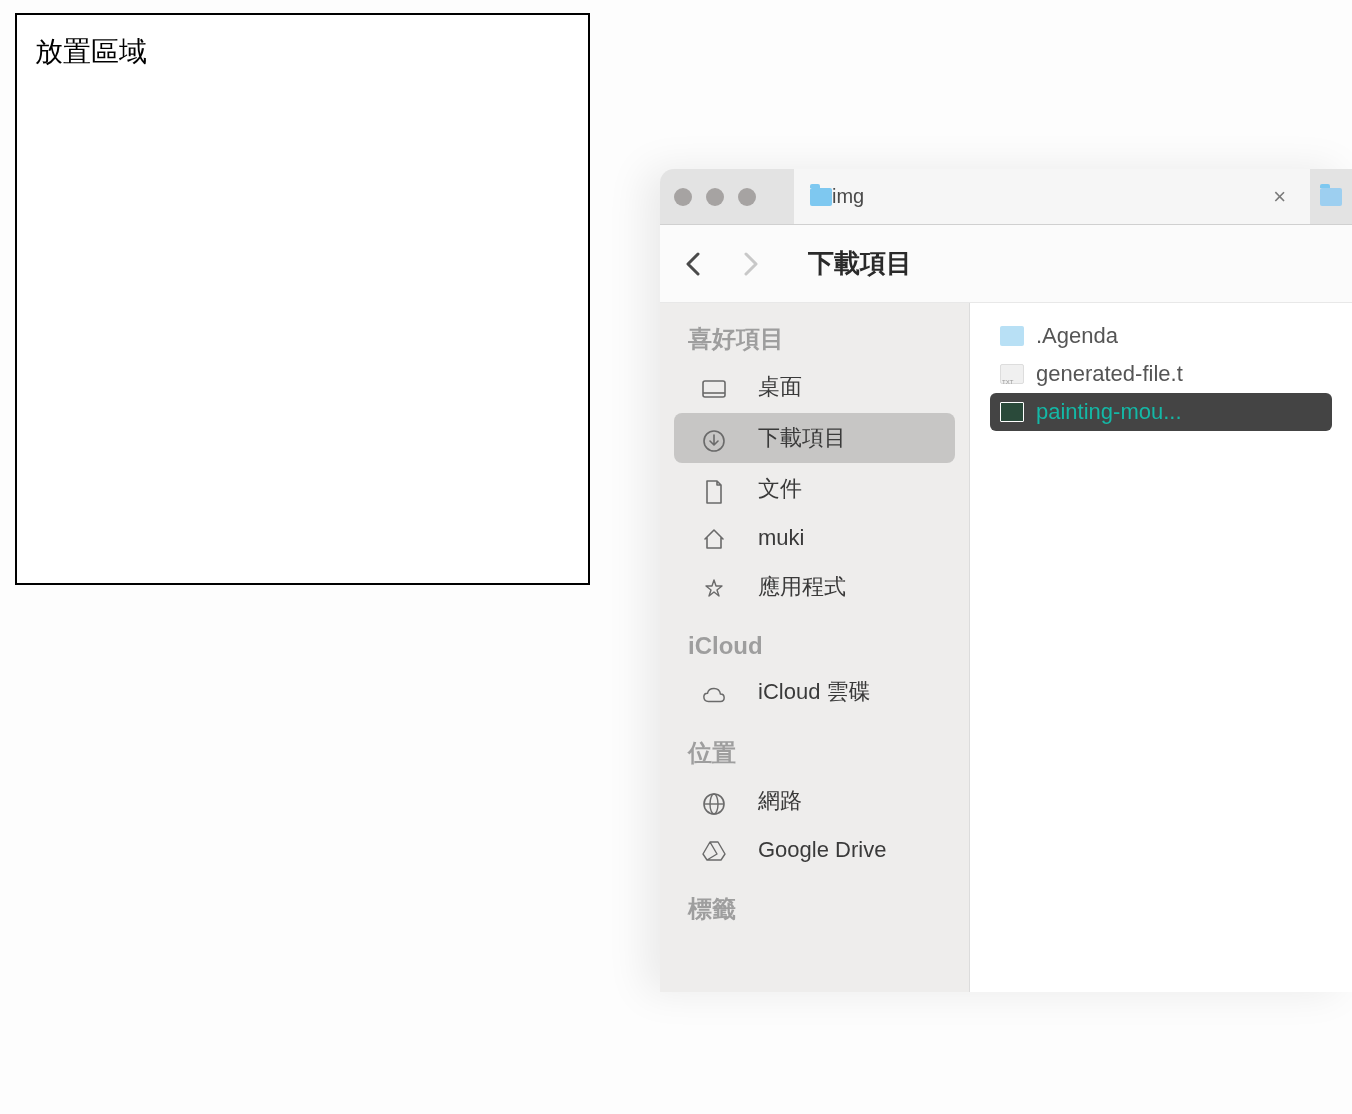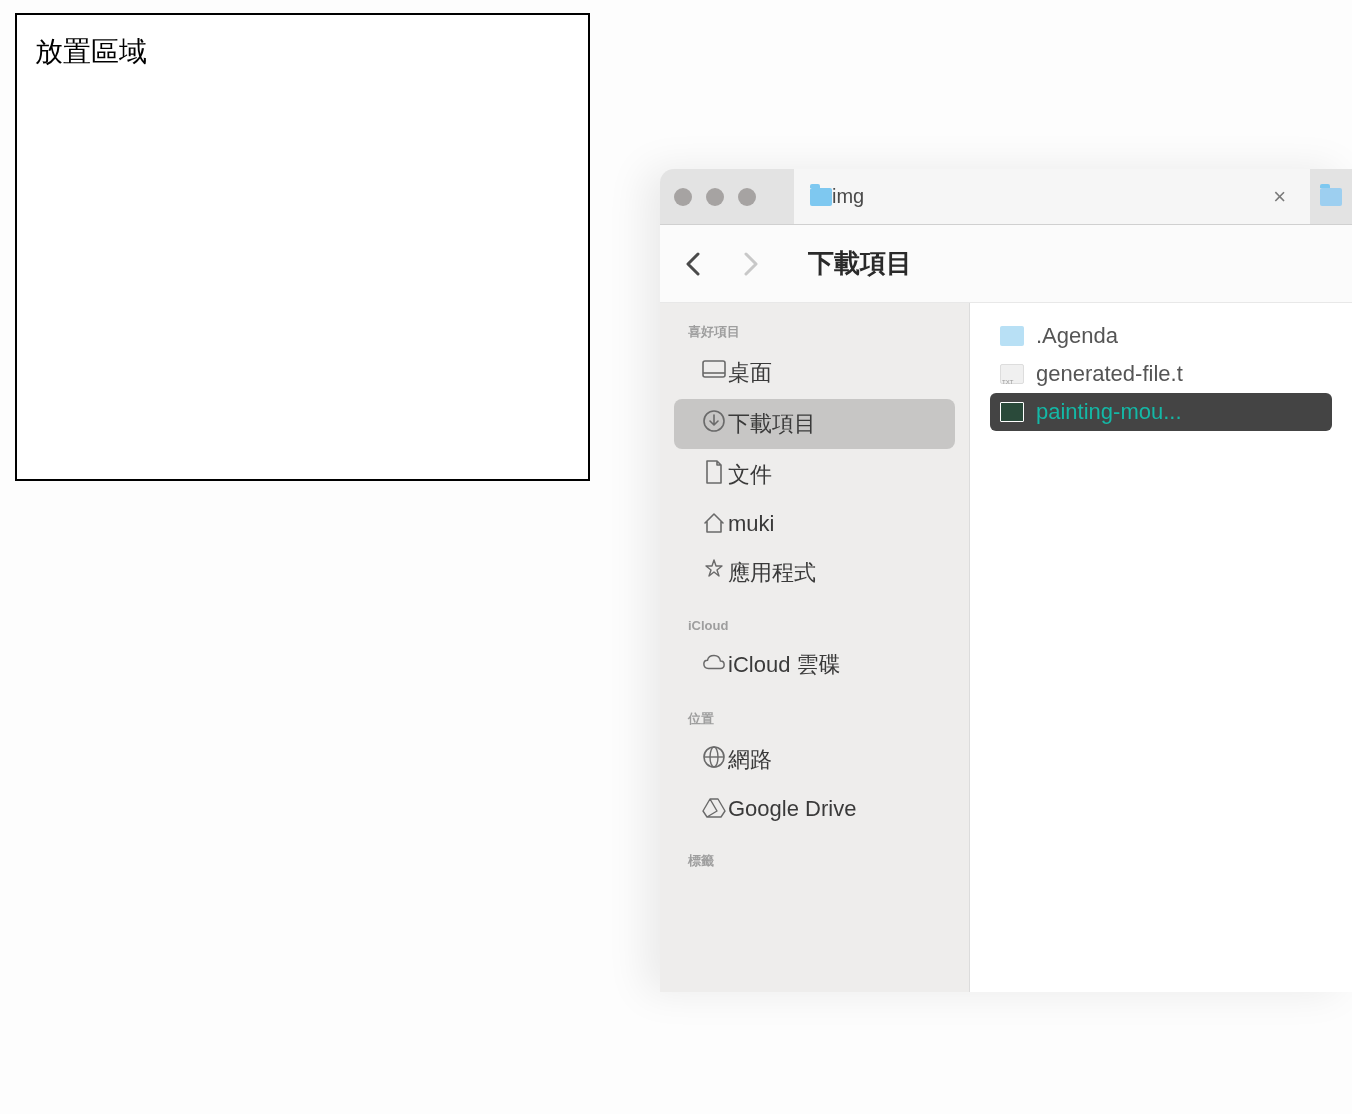--- a/index.html
+++ b/index.html
@@ -9,21 +9,21 @@
       width: 1352px;
       height: 1114px;
       position: relative;
       overflow: hidden;
     }
     .drop-zone {
       position: absolute;
       top: 13px;
       left: 15px;
       width: 575px;
-      height: 468px;
+      height: 572px;
       border: 2px solid #000;
       background: #fff;
       padding: 18px;
     }
     .drop-zone-title {
       font-size: 28px;
       font-weight: 400;
       color: #000;
     }
     .finder-window {
@@ -124,31 +124,31 @@
       height: calc(100% - 134px);
     }
     .sidebar {
       width: 310px;
       background: #eeedec;
       border-right: 1px solid #dcdcdc;
       padding: 14px 0;
       overflow-y: auto;
     }
     .sidebar-section-header {
-      font-size: 13px;
+      font-size: 24px;
       font-weight: 600;
       color: #9e9e9e;
       padding: 6px 28px;
       margin-top: 14px;
     }
     .sidebar-section-header:first-child { margin-top: 0; }
     .sidebar-item {
       display: flex;
-      align-items: flex-start;
-      gap: 2px;
+      align-items: flex-end;
+      gap: 32px;
       padding: 10px 28px;
       font-size: 22px;
       color: #3a3a3a;
       border-radius: 8px;
       margin: 1px 14px;
     }
     .sidebar-item.selected {
       background: #c7c6c5;
     }
     .sidebar-icon {

